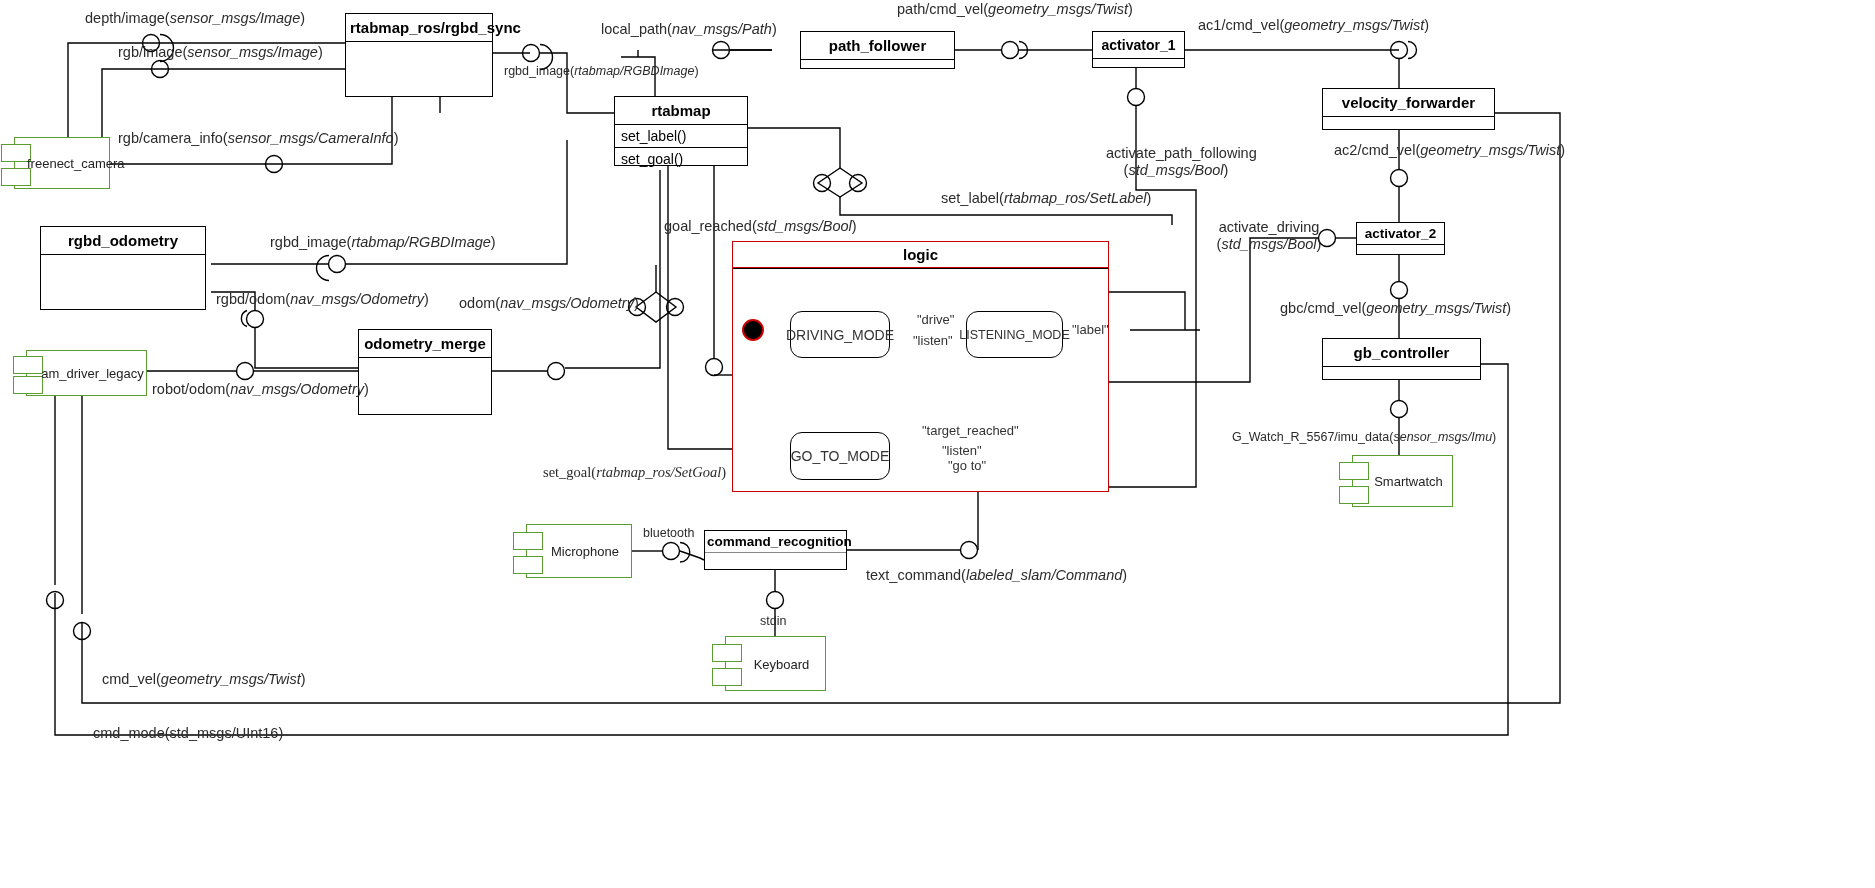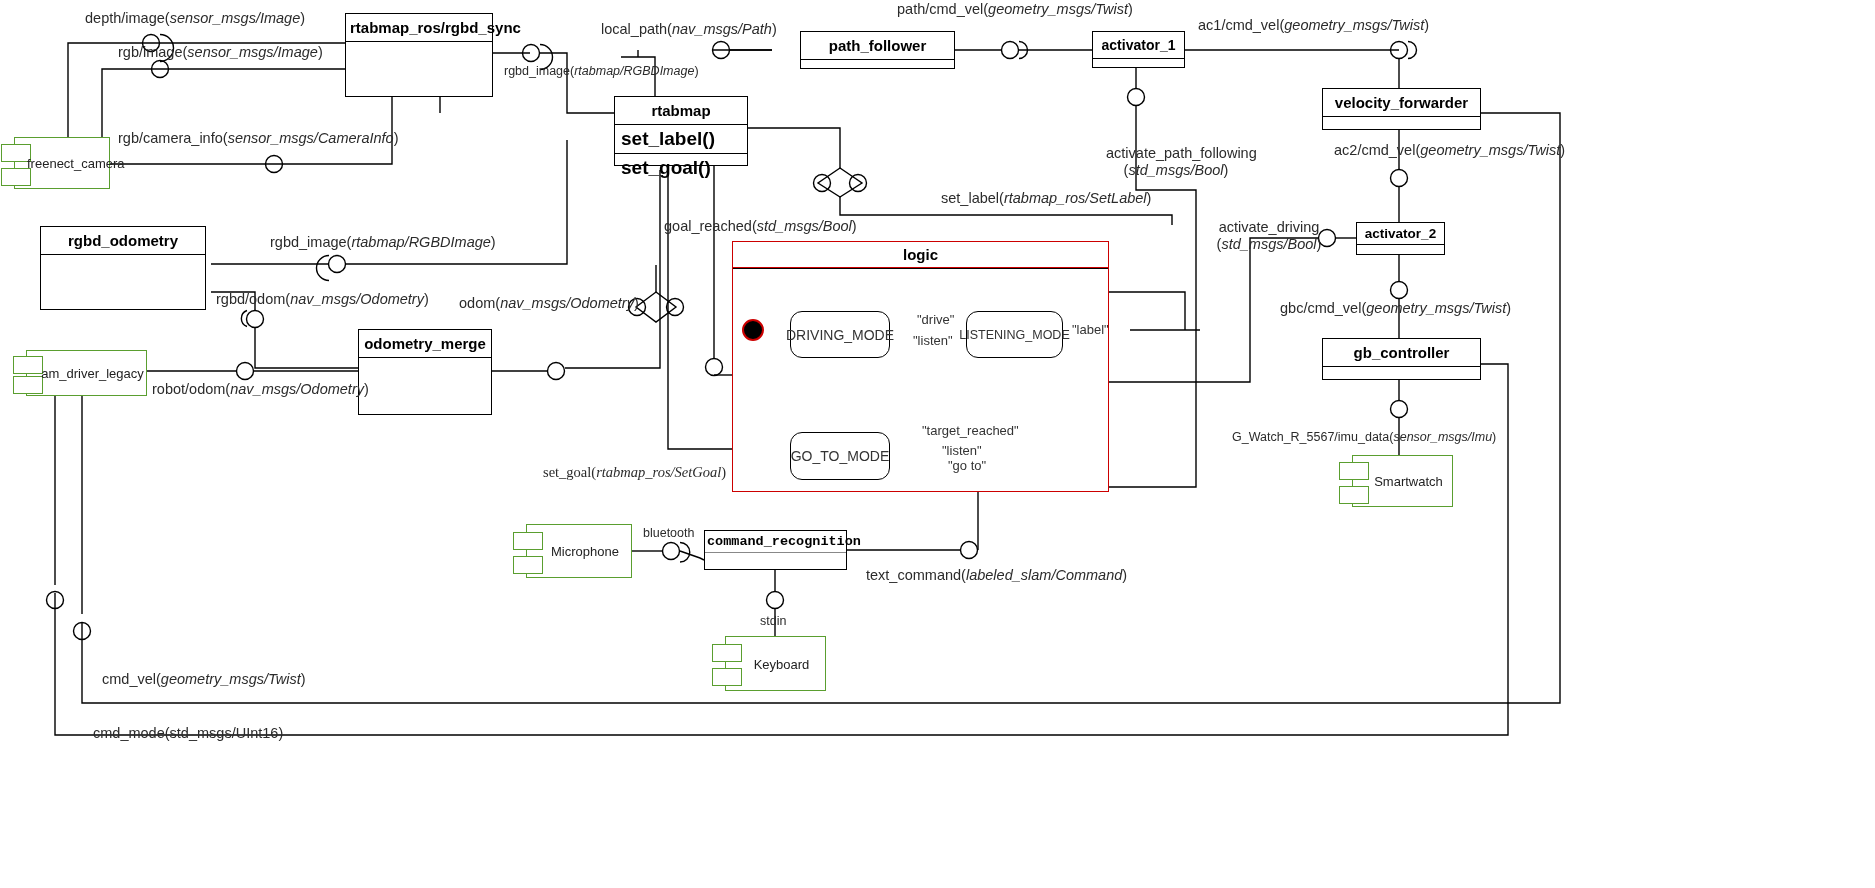--- a/index.html
+++ b/index.html
@@ -6,21 +6,21 @@
   html,body{margin:0;padding:0;background:#ffffff;}
   body{font-family:"Liberation Sans", sans-serif;}
   #canvas{position:relative;width:1875px;height:888px;background:#fff;overflow:hidden;}
   svg.wires{position:absolute;left:0;top:0;width:1875px;height:888px;pointer-events:none;}
 
   
   .comp{position:absolute;border:1.3px solid #000;background:#fff;box-sizing:border-box;}
   .comp .title{font-weight:bold;font-size:15px;text-align:center;padding:5px 4px 5px 4px;
                border-bottom:1.3px solid #000;color:#000;white-space:nowrap;}
   .comp .body{font-size:14px;color:#000;}
-  .comp .op{padding:3px 6px;border-bottom:1.3px solid #000;font-size:19px;font-weight:bold;}
+  .comp .op{padding:3px 6px;border-bottom:1.3px solid #000;font-size:14px;}
   .comp .op.last{border-bottom:none;}
 
   
   .device{position:absolute;border:1.6px solid #5a9e2f;background:#fff;box-sizing:border-box;}
   .device .dlabel{position:absolute;left:0;right:0;top:50%;transform:translateY(-50%);
                   text-align:center;font-size:13px;color:#222;padding-left:12px;}
   .device .tab{position:absolute;left:-14px;width:30px;height:18px;
                border:1.6px solid #5a9e2f;background:#fff;box-sizing:border-box;}
 
   
@@ -216,41 +216,41 @@
   <div class="comp" style="left:1092px;top:31px;width:93px;height:37px;">
     <div class="title" style="font-size:14px;">activator_1</div>
     <div class="body"></div>
   </div>
 
   <div class="comp" style="left:1356px;top:222px;width:89px;height:33px;">
     <div class="title" style="font-size:13.5px;padding:3px 2px;">activator_2</div>
     <div class="body"></div>
   </div>
 
-  <div class="comp" style="left:1322px;top:88px;width:159px;height:42px;">
+  <div class="comp" style="left:1322px;top:88px;width:173px;height:42px;">
     <div class="title">velocity_forwarder</div>
     <div class="body"></div>
   </div>
 
   <div class="comp" style="left:1322px;top:338px;width:159px;height:42px;">
     <div class="title">gb_controller</div>
     <div class="body"></div>
   </div>
 
   <div class="comp" style="left:40px;top:226px;width:166px;height:84px;">
     <div class="title">rgbd_odometry</div>
     <div class="body"></div>
   </div>
 
   <div class="comp" style="left:358px;top:329px;width:134px;height:86px;">
     <div class="title">odometry_merge</div>
     <div class="body"></div>
   </div>
 
-  <div class="comp" style="left:704px;top:530px;width:143px;height:40px;font-family:Liberation Mono, monospace;">
+  <div class="comp" style="left:704px;top:530px;width:143px;height:40px;">
     <div class="title" style="font-size:13.5px;border-bottom:1.3px solid #888;padding:3px 2px;">command_recognition</div>
     <div class="body"></div>
   </div>
 
   <div class="device" style="left:14px;top:137px;width:96px;height:52px;">
     <div class="tab" style="top:6px;"></div>
     <div class="tab" style="top:30px;"></div>
     <div class="dlabel">freenect_camera</div>
   </div>
 

